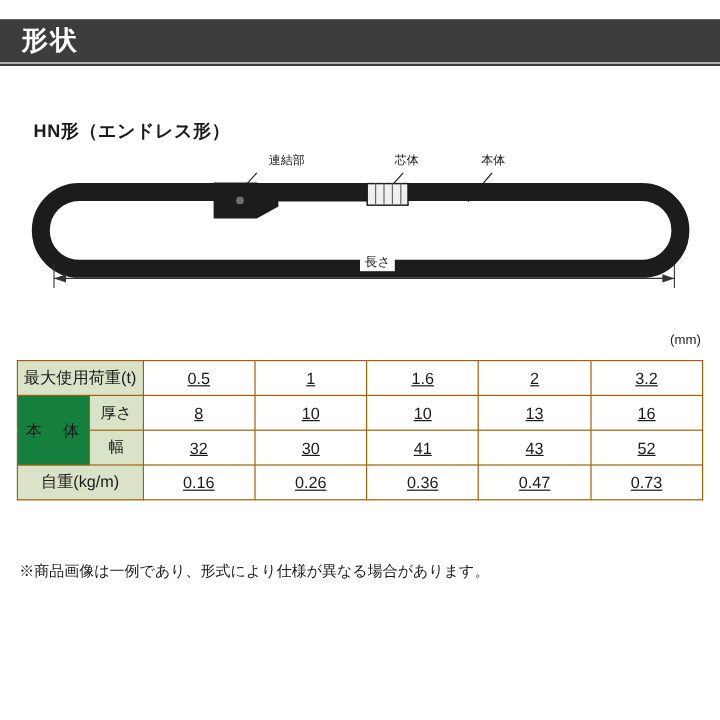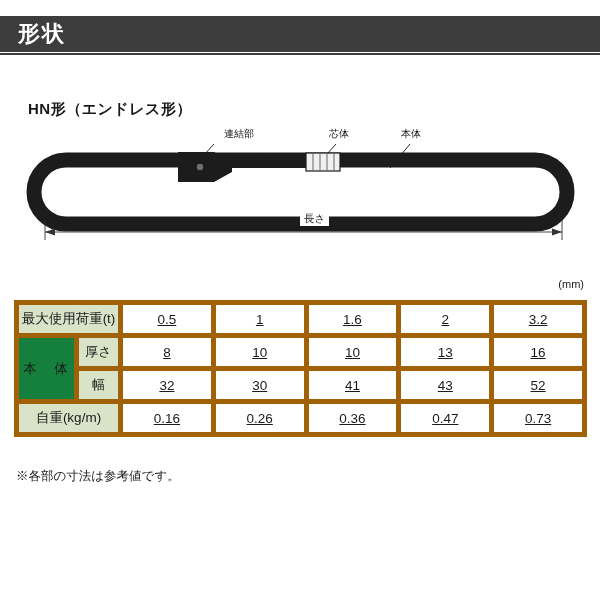--- a/index.html
+++ b/index.html
@@ -103,21 +103,21 @@
   table.spec {
     position: absolute;
     left: 14px;
     top: 300px;
     width: 572px;
     border-collapse: collapse;
     table-layout: fixed;
     font-size: 13px;
   }
   table.spec td, table.spec th {
-    border: 5px solid #a16207;
+    border: 1px solid #a16207;
     height: 28px;
     text-align: center;
     vertical-align: middle;
     font-weight: normal;
     padding: 0;
   }
   .hdr {
     background: #d9e3c8;
     font-weight: bold;
     font-size: 13.5px;
@@ -243,16 +243,16 @@
         <td class="val">0.16</td>
         <td class="val">0.26</td>
         <td class="val">0.36</td>
         <td class="val">0.47</td>
         <td class="val">0.73</td>
       </tr>
     </tbody>
   </table>
 
   <div class="notes">
-    <div>※各部の寸法は参考値です。</div>
+    <div>※商品画像は一例であり、形式により仕様が異なる場合があります。</div>
   </div>
 
 </div>
 
 </body></html>

